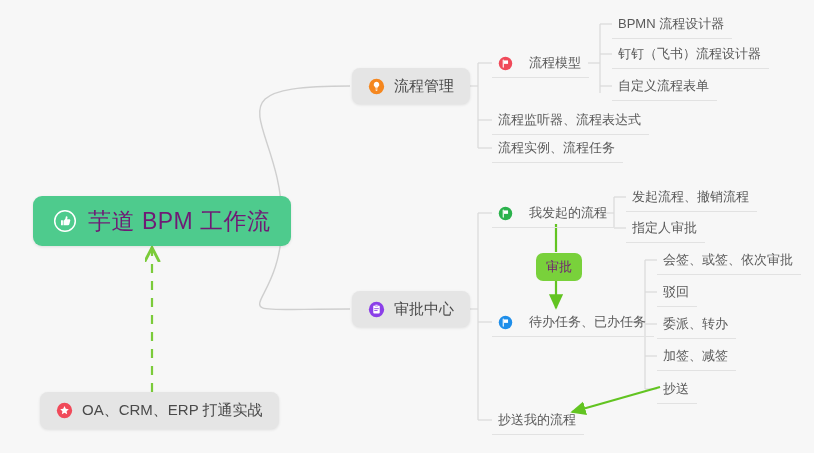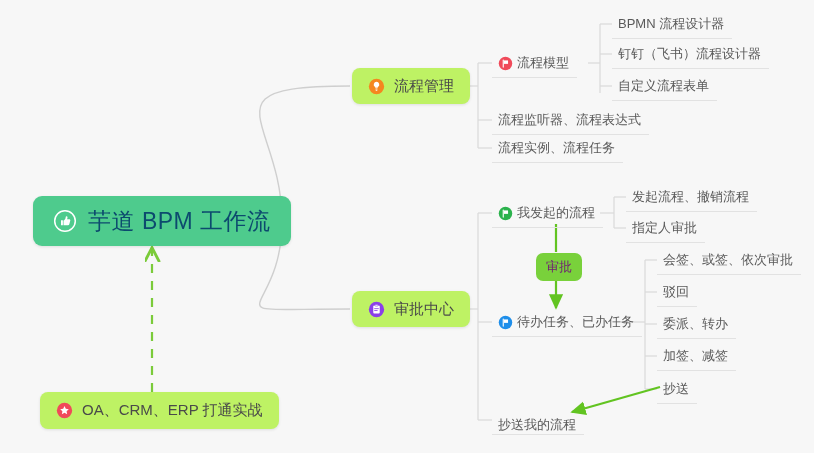--- a/index.html
+++ b/index.html
@@ -35,50 +35,50 @@
     display: flex;
     align-items: center;
   }
 
   
   .root-node {
     background: #4ECB8D;
     border-radius: 9px;
     padding: 0 20px;
     height: 50px;
-    color: #0c4a6e;
+    color: #701a75;
     font-size: 23px;
     letter-spacing: 0.5px;
     box-shadow: 0 1px 3px rgba(0,0,0,0.10);
   }
   .root-node .label { margin-left: 11px; }
 
   
   .card-node {
-    background: #bef264;
+    background: #e5e5e5;
     border-radius: 8px;
     padding: 0 16px;
     height: 36px;
     font-size: 15px;
     color: #4a4a4a;
     box-shadow: 0 1px 3px rgba(0,0,0,0.10);
   }
   .card-node .label { margin-left: 9px; }
 
   
   .leaf-node {
     font-size: 13px;
     color: #5a5a5a;
     height: 29px;
     padding: 0 8px 0 6px;
     border-bottom: 1px solid #e2e2e2;
     align-items: center;
   }
   .leaf-node .label { margin-left: 0; }
-  .leaf-node .ico + .label { margin-left: 4px; font-family: Liberation Serif, serif; }
+  .leaf-node .ico + .label { margin-left: 16px; font-family: Liberation Serif, serif; }
 
   
   .badge-node {
     background: #79D13B;
     border-radius: 7px;
     height: 28px;
     padding: 0 10px;
     color: #701a75;
     font-size: 13px;
     justify-content: center;
@@ -259,21 +259,21 @@
   <div class="node leaf-node" style="left:657px; top:310px;align-items:center;">
     <span class="label">委派、转办</span>
   </div>
   <div class="node leaf-node" style="left:657px; top:342px;">
     <span class="label">加签、减签</span>
   </div>
   <div class="node leaf-node" style="left:657px; top:375px;">
     <span class="label">抄送</span>
   </div>
 
-  <div class="node leaf-node" style="left:492px; top:406px;align-items:flex-end;">
+  <div class="node leaf-node" style="left:492px; top:406px;">
     <span class="label">抄送我的流程</span>
   </div>
 
   <div class="node badge-node" style="left:536px; top:253px;">
     <span class="label">审批</span>
   </div>
 
   <div class="node card-node" style="left:40px; top:392px; height:37px;">
     <span class="ico">
       <svg width="17" height="17" viewBox="0 0 20 20">

